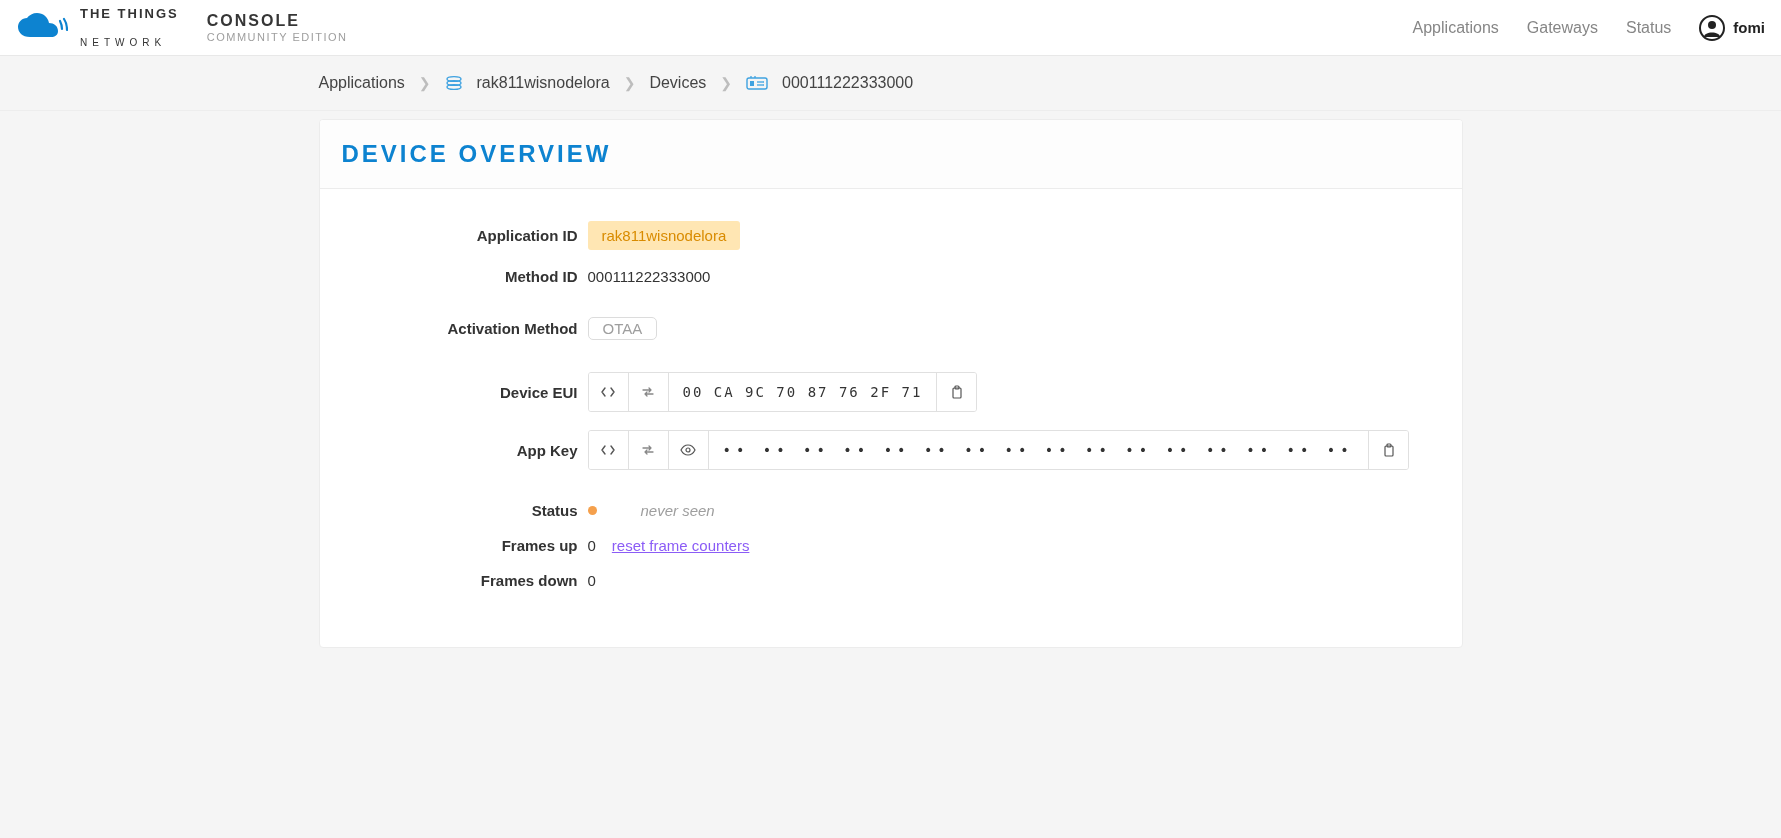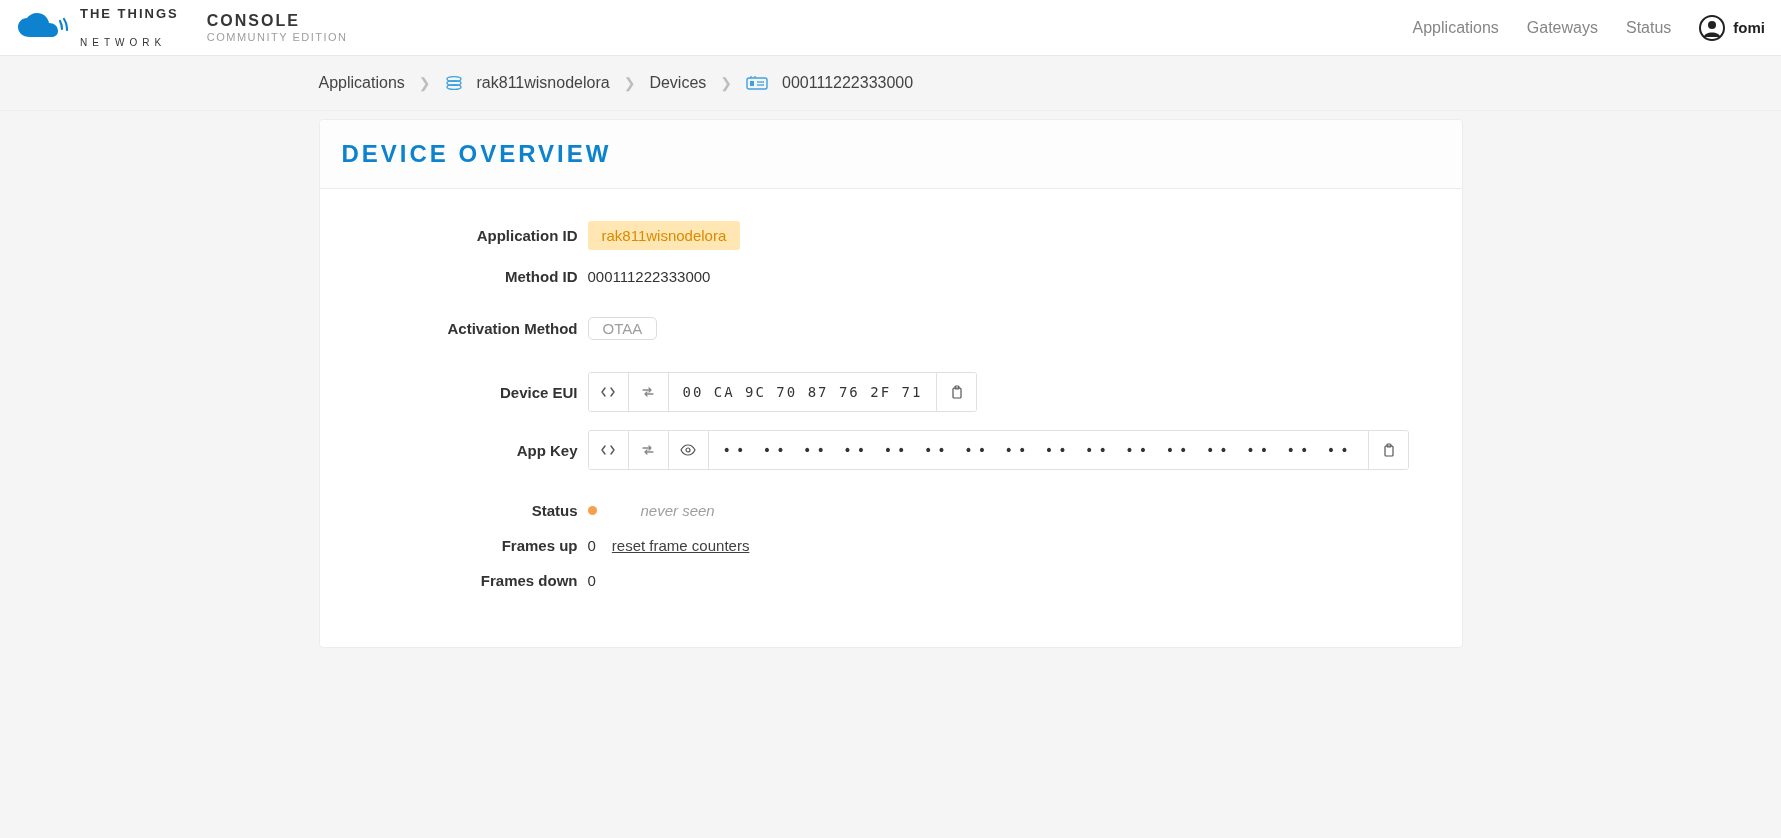--- a/index.html
+++ b/index.html
@@ -123,21 +123,21 @@
   color: #333;
   white-space: nowrap;
 }
 .kb-val.masked { letter-spacing: 5px; min-width: 380px; }
 
 .status-dot {
   width: 9px; height: 9px; border-radius: 50%;
   background: #f5a04c; display: inline-block; margin-right: 8px;
 }
 .status-text { color: #9e9e9e; font-style: italic; margin-left: 28px; }
-.link-reset { color: #404040; text-decoration: underline; cursor: pointer; margin-left: 8px; }
+.link-reset { color: #8b5cf6; text-decoration: underline; cursor: pointer; margin-left: 8px; }
 .plain-val { color: #333; }
 
 svg { display: block; }
 </style>
 </head>
 <body>
 
 <div class="topbar">
   <div class="topbar-left">
     <span class="logo-cloud">

